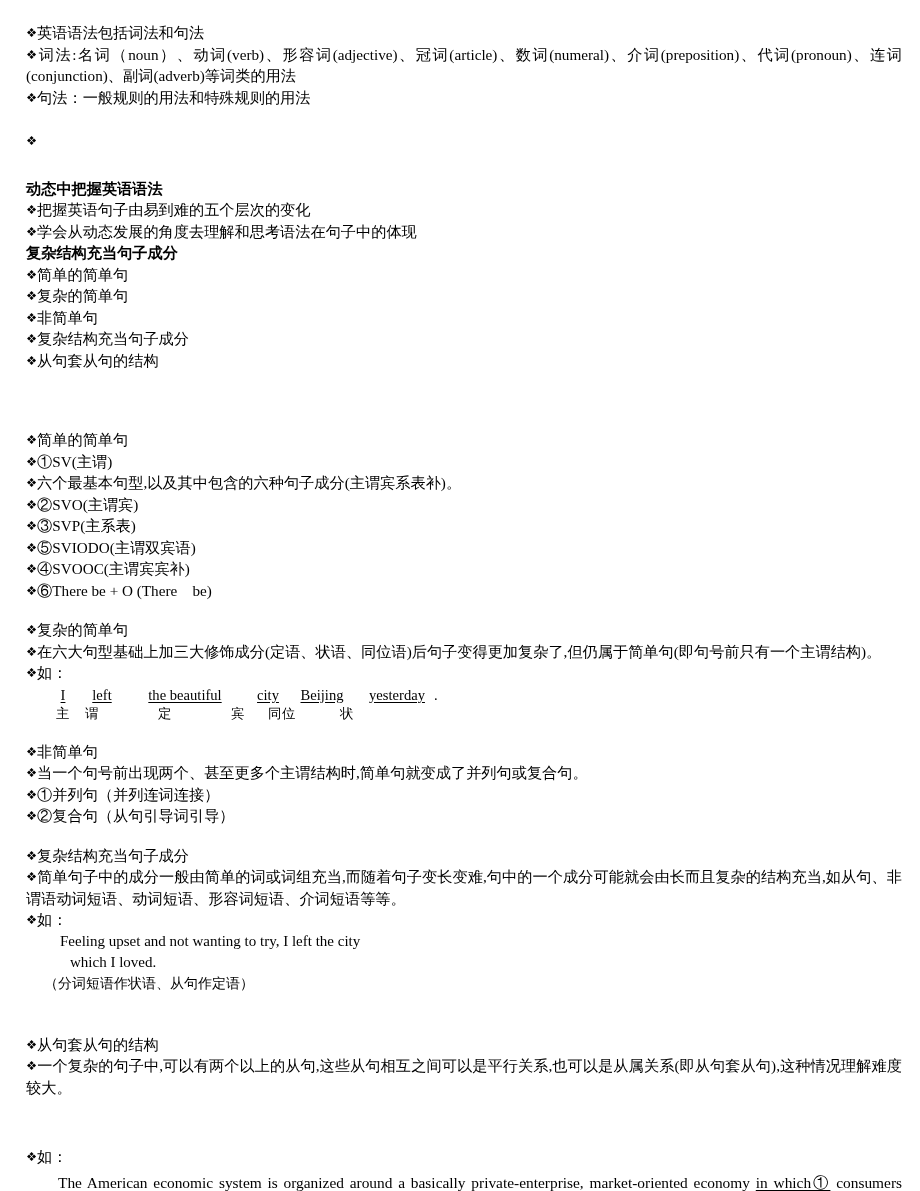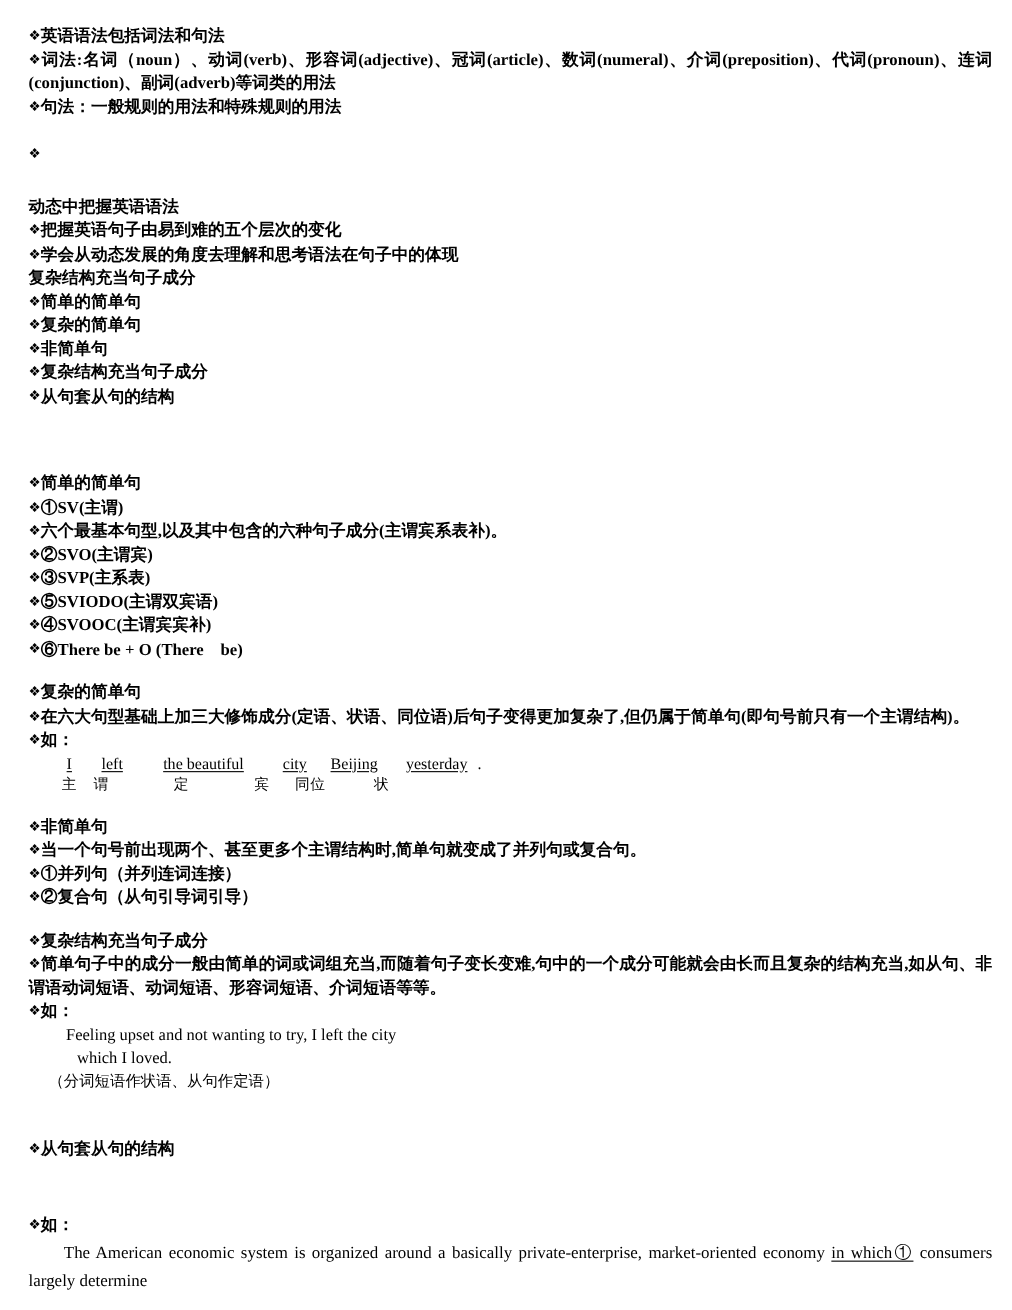--- a/index.html
+++ b/index.html
@@ -40,21 +40,21 @@
   }
   .bullet {
     font-family: "DejaVu Sans", sans-serif;
     font-size: 12.4px;
     font-weight: normal;
     line-height: 1;
     vertical-align: 1px;
     letter-spacing: 0;
     margin-right: 0px;
   }
-  .txt { font-weight: bold; }
+  .txt { font-weight: normal; }
 
   
   .para {
     font-size: 15.2px;
     line-height: 21.5px;
     font-weight: bold;
     text-align: justify;
     text-justify: inter-character;
   }
   .spacer-18 { height: 18px; }
@@ -208,20 +208,21 @@
     <div class="example i1">Feeling upset and not wanting to try, I left the city</div>
     <div class="example i2">which I loved.</div>
     <div class="example i0" style="font-family:'DejaVu Sans','Liberation Sans',sans-serif;font-size:14px;">（分词短语作状语、从句作定语）</div>
   </div>
 
   <div class="spacer-40"></div>
 
   <div>
     <div class="line bullet-line"><span class="bullet">❖</span><span class="txt">从句套从句的结构</span></div>
 
+    <div class="para"><span class="bullet">❖</span><span class="txt">一个复杂的句子中,可以有两个以上的从句,这些从句相互之间可以是平行关系,也可以是从属关系(即从句套从句),这种情况理解难度较大。</span></div>
 
     <div class="spacer-48"></div>
 
     <div class="line bullet-line"><span class="bullet">❖</span><span class="txt">如：</span></div>
 
     <div class="longpara"><span class="first">The American economic system is organized around a basically private-enterprise, market-oriented economy </span><u>in which①</u><span>  consumers largely determine </span></div>
   </div>
 
 </div>
 

